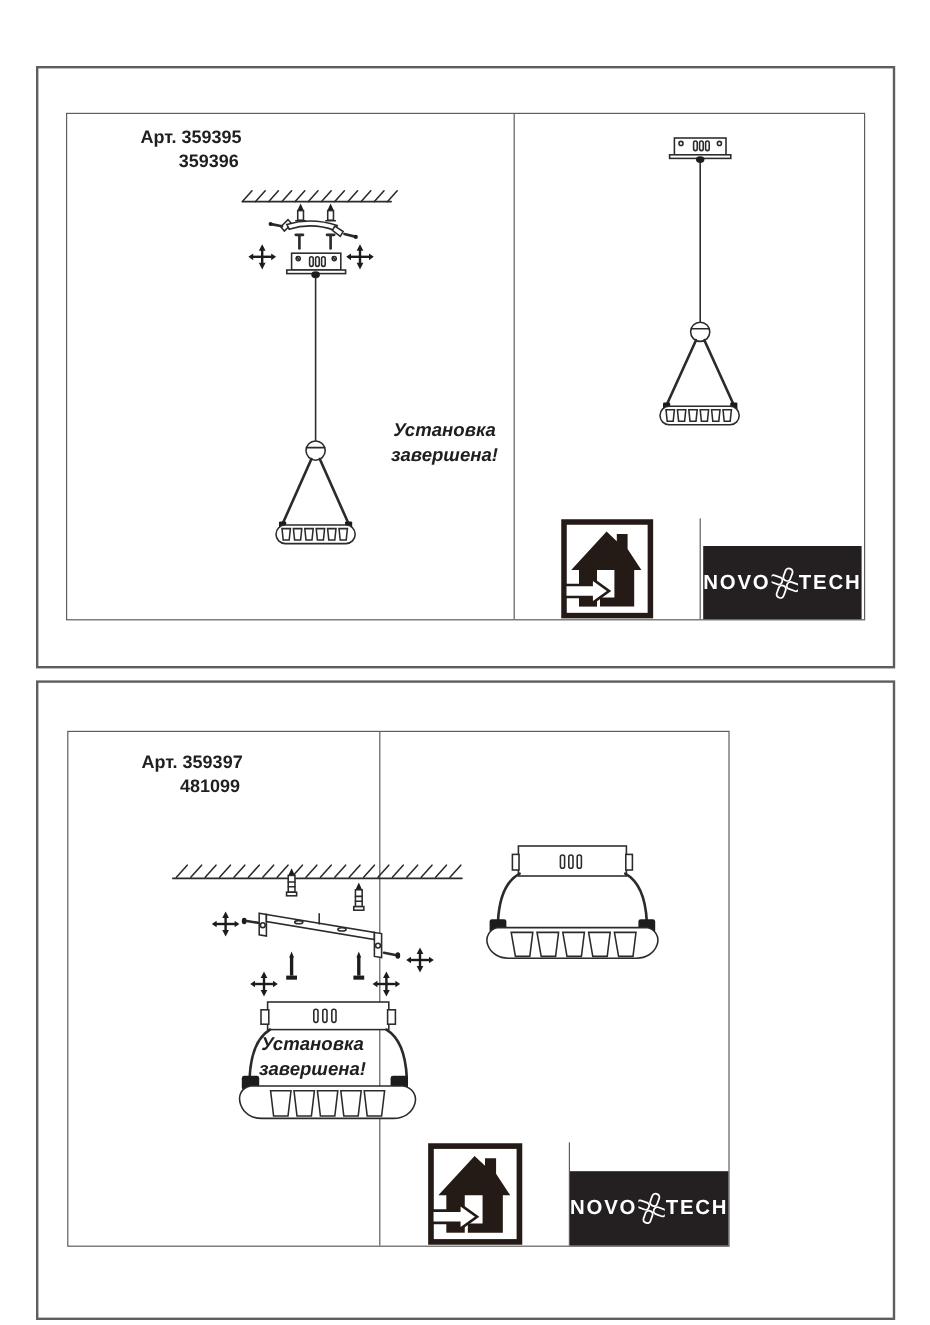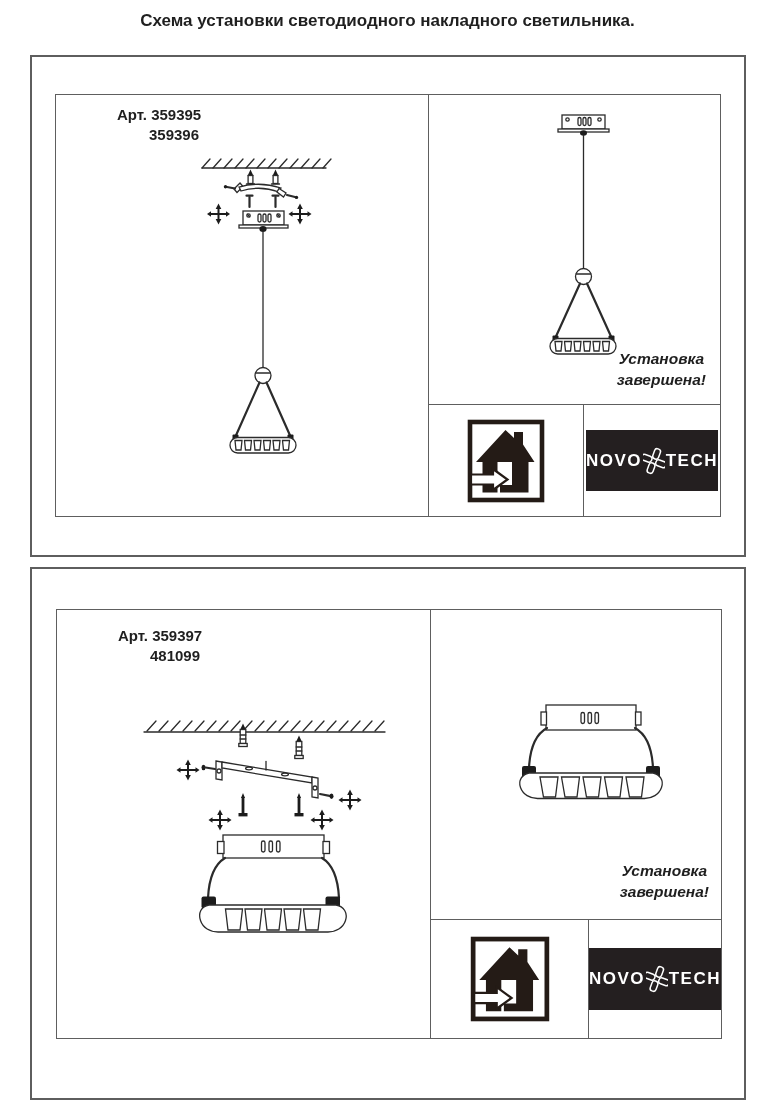--- a/index.html
+++ b/index.html
@@ -13,25 +13,25 @@
   html,body{margin:0;padding:0;background:#fff;}
   body{width:775px;height:1104px;font-family:"Liberation Sans",sans-serif;color:var(--ink);}
   .page{position:relative;width:775px;height:1104px;background:var(--paper);overflow:hidden;}
   .title{position:absolute;top:11px;left:0;width:100%;text-align:center;
          font-size:17px;font-weight:bold;color:var(--ink);}
   .panel{position:absolute;left:30px;width:716px;border:2px solid var(--border);background:#fff;}
   .panel.p1{top:55px;height:502px;}
   .panel.p2{top:567px;height:533px;}
   .inner{position:absolute;border:1px solid var(--border);display:flex;background:#fff;padding-left:40px;}
   .p1 .inner{left:23px;top:37px;width:666px;height:423px;}
-  .p2 .inner{left:24px;top:40px;width:666px;height:430px;}
+  .p2 .inner{left:24px;top:40px;width:552px;height:430px;}
   .cell-left{position:relative;width:333px;border-right:1px solid var(--border);}
-  .col-right{position:relative;flex:1;display:flex;flex-direction:column;}
+  .col-right{position:relative;flex:1;display:flex;flex-direction:row;}
   .cell-result{position:relative;height:310px;border-bottom:1px solid var(--border);}
-  .row-logos{display:flex;flex:1;}
+  .row-logos{display:flex;flex:1;align-items:flex-end;}
   .cell-house{width:155px;border-right:1px solid var(--border);
               display:flex;align-items:center;justify-content:center;}
   .p2 .cell-house{width:158px;}
   .cell-brand{flex:1;display:flex;align-items:center;justify-content:center;}
   .art{position:absolute;left:21px;top:10px;font-size:15px;font-weight:bold;line-height:20px;color:var(--ink);}
   .art .line2{margin-left:32px;}
   .p2 .art{top:16px;}
   .status{position:absolute;font-size:15.5px;font-weight:bold;font-style:italic;
           text-align:center;line-height:21px;color:var(--ink);}
   .p1 .status{right:14px;top:253px;}
@@ -46,21 +46,20 @@
            display:flex;align-items:center;justify-content:center;
            font-weight:bold;font-size:17px;letter-spacing:1.5px;}
   .p2 .nt-logo{height:62px;}
   .nt-logo svg{display:block;margin:0 1px;}
 </style>
 </head>
 <body>
 
 <div class="page">
 
-  <div class="title">Схема установки светодиодного накладного светильника.</div>
 
   <section class="panel p1">
     <div class="inner">
 
       <div class="cell-left">
         <div class="art">
           <div>Арт. 359395</div>
           <div class="line2">359396</div>
         </div>
 

